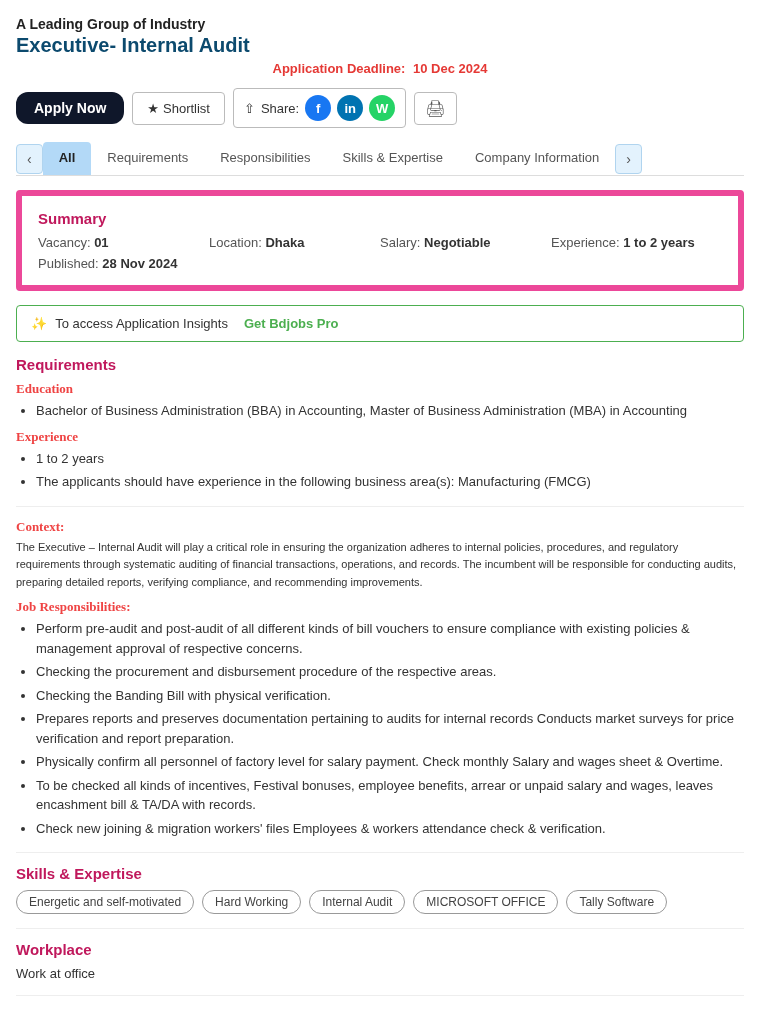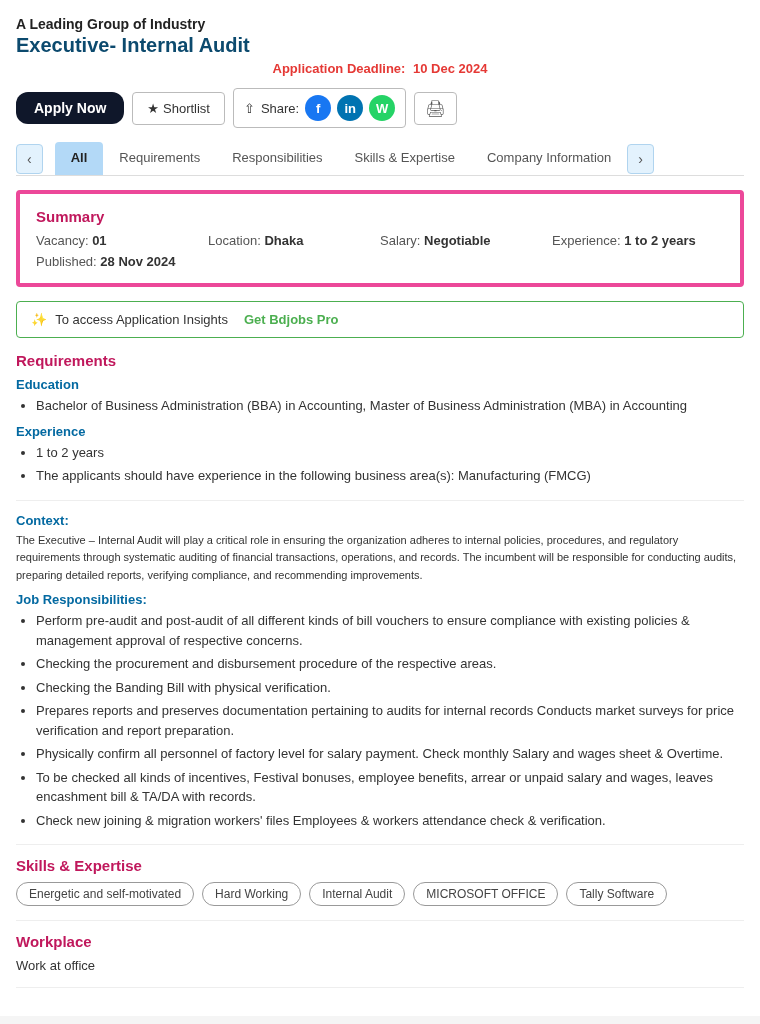--- a/index.html
+++ b/index.html
@@ -122,25 +122,24 @@
       color: #555;
       border-bottom: 2px solid transparent;
       white-space: nowrap;
     }
     .tab-item.active {
       background: #b3d9f7;
       border-radius: 4px 4px 0 0;
       color: #222;
       font-weight: bold;
       border-bottom: 2px solid #b3d9f7;
-      margin-left: 12px;
     }
     
     .section-box {
-      border: 4px solid #ec4899;
+      border: 6px solid #ec4899;
       border-radius: 4px;
       padding: 14px 16px;
       margin-bottom: 14px;
     }
     .section-title {
       color: #c0185c;
       font-size: 15px;
       font-weight: bold;
       margin-bottom: 8px;
     }
@@ -172,23 +171,24 @@
     .content-section { margin-bottom: 14px; }
     .section-heading {
       font-size: 15px;
       font-weight: bold;
       color: #c0185c;
       margin-bottom: 8px;
     }
     .sub-heading {
       font-size: 13px;
       font-weight: bold;
-      color: #0369a1;
+      color: #ef4444;
       margin-bottom: 4px;
       margin-top: 8px;
+      font-family: Liberation Serif, serif;
     }
     ul.bullet-list {
       padding-left: 20px;
       margin-bottom: 6px;
     }
     ul.bullet-list li {
       margin-bottom: 4px;
       font-size: 13px;
       line-height: 1.5;
     }

